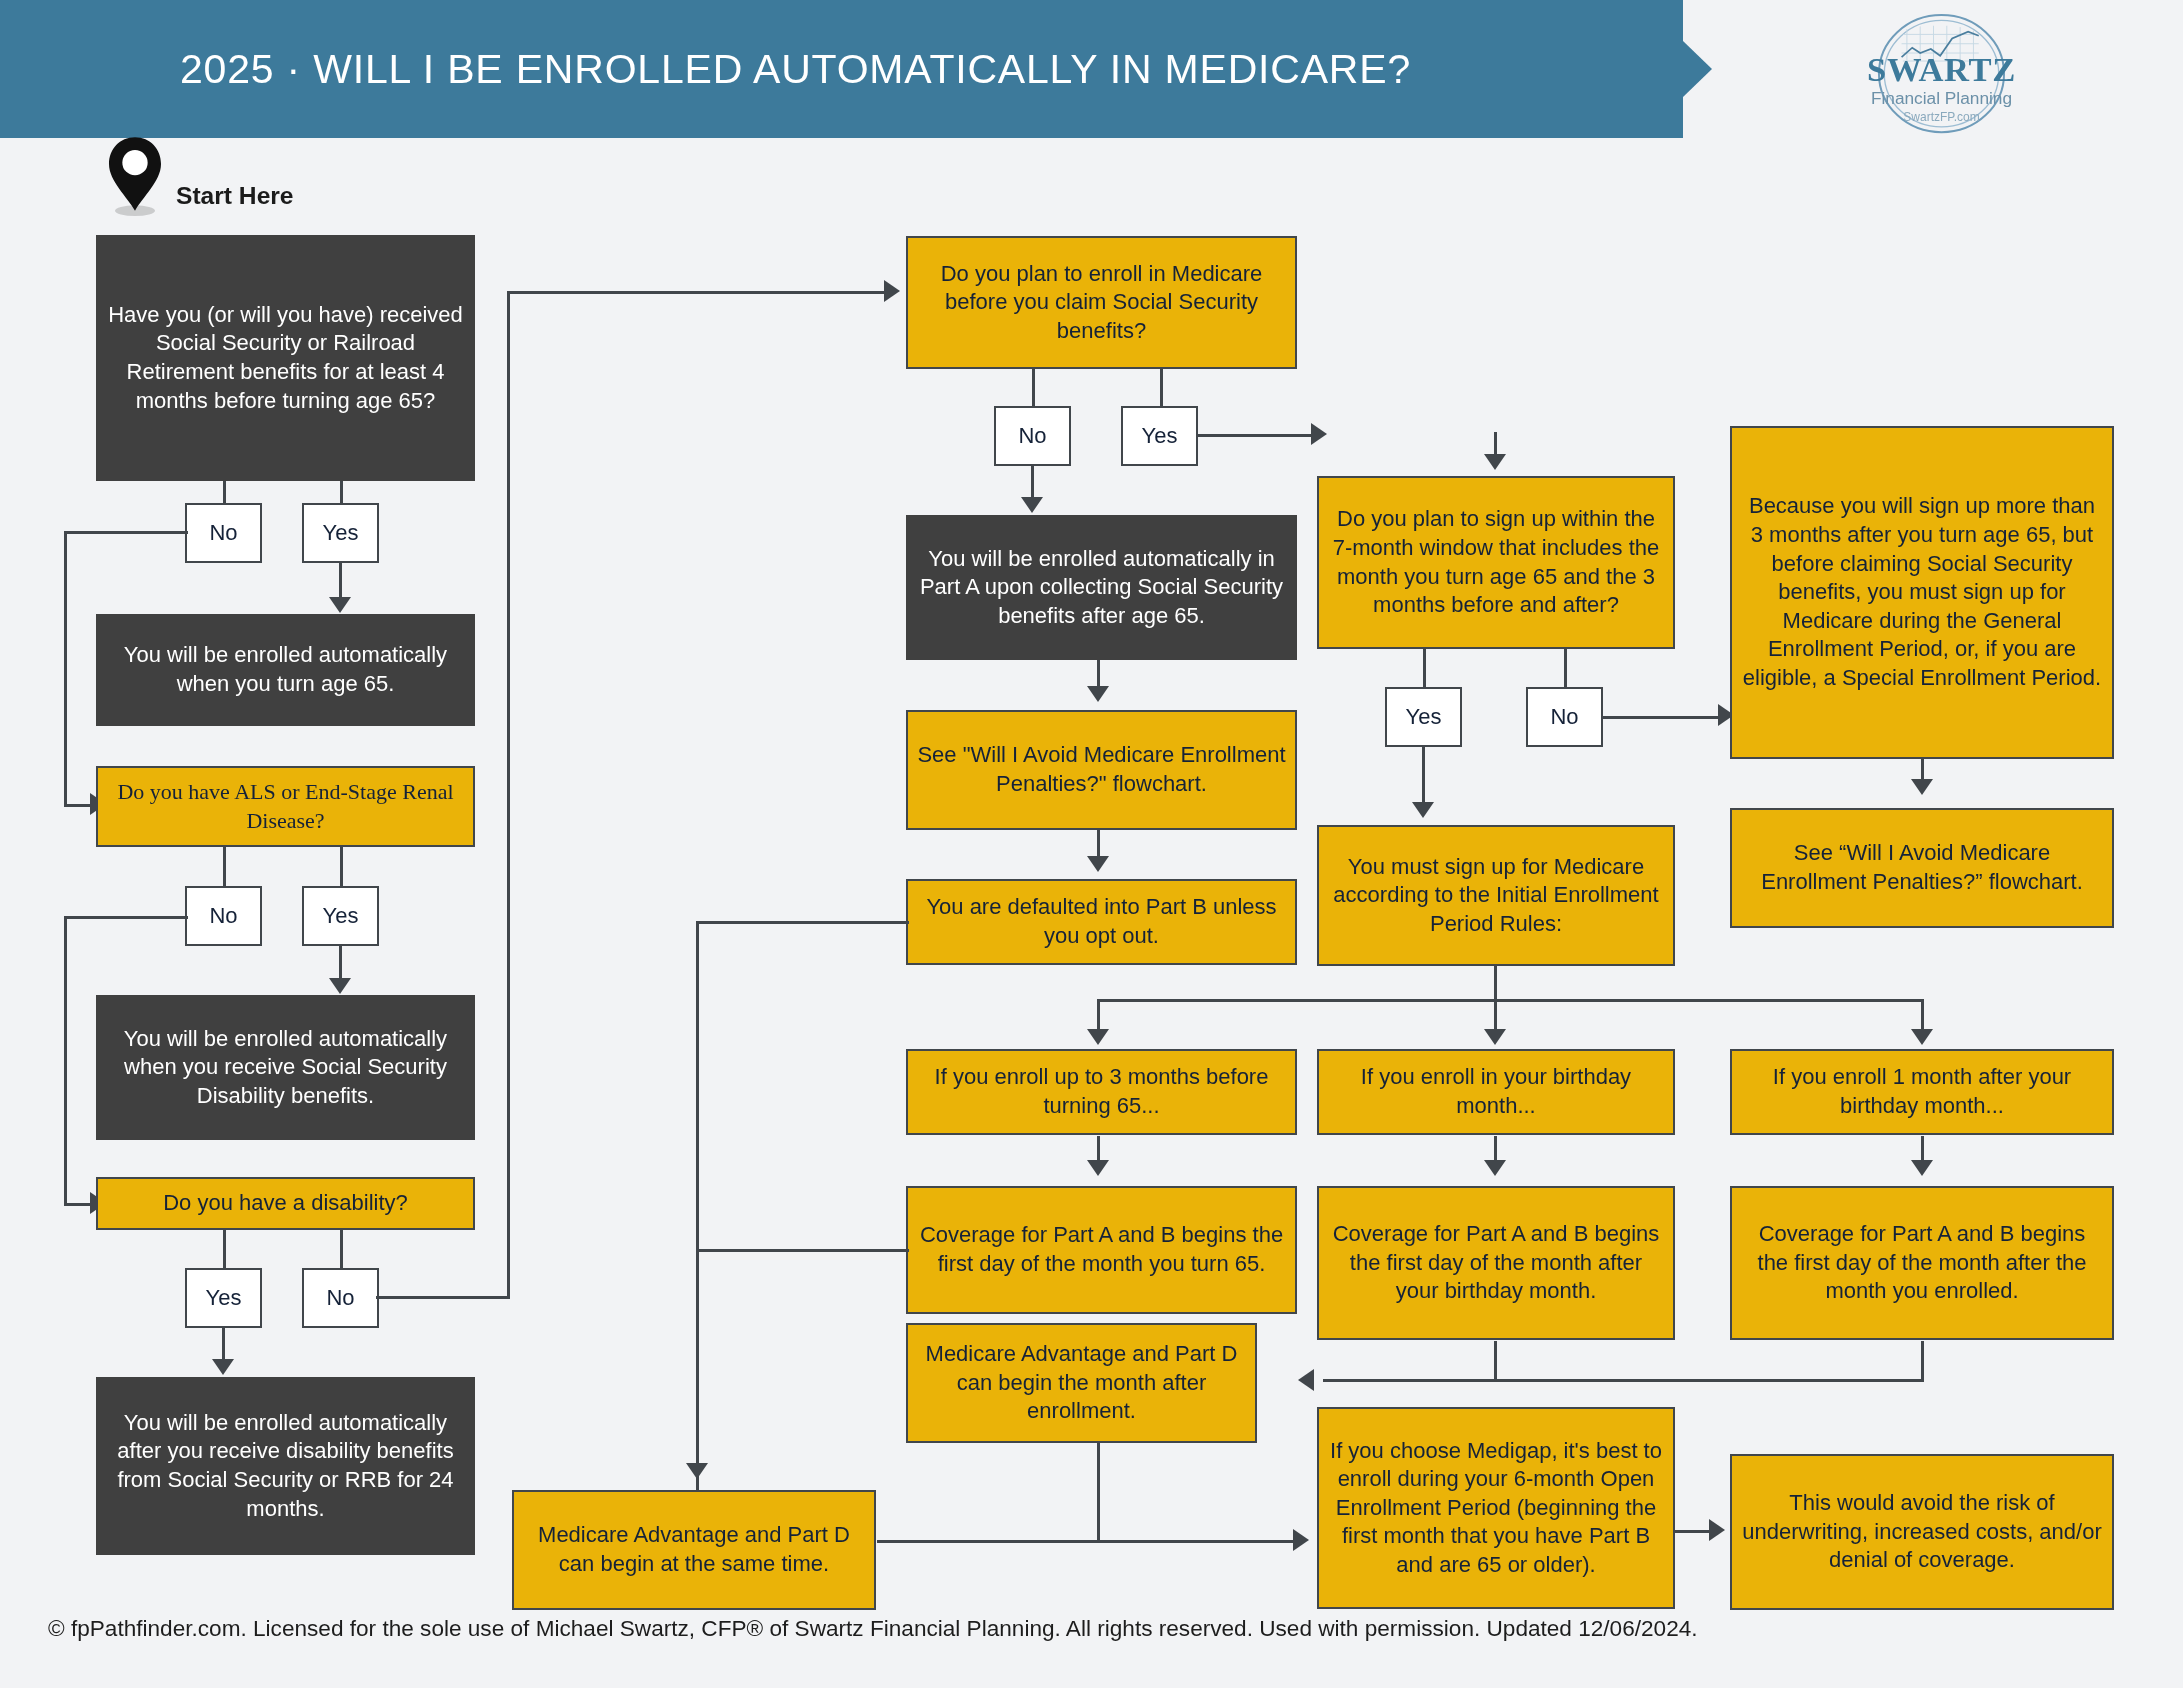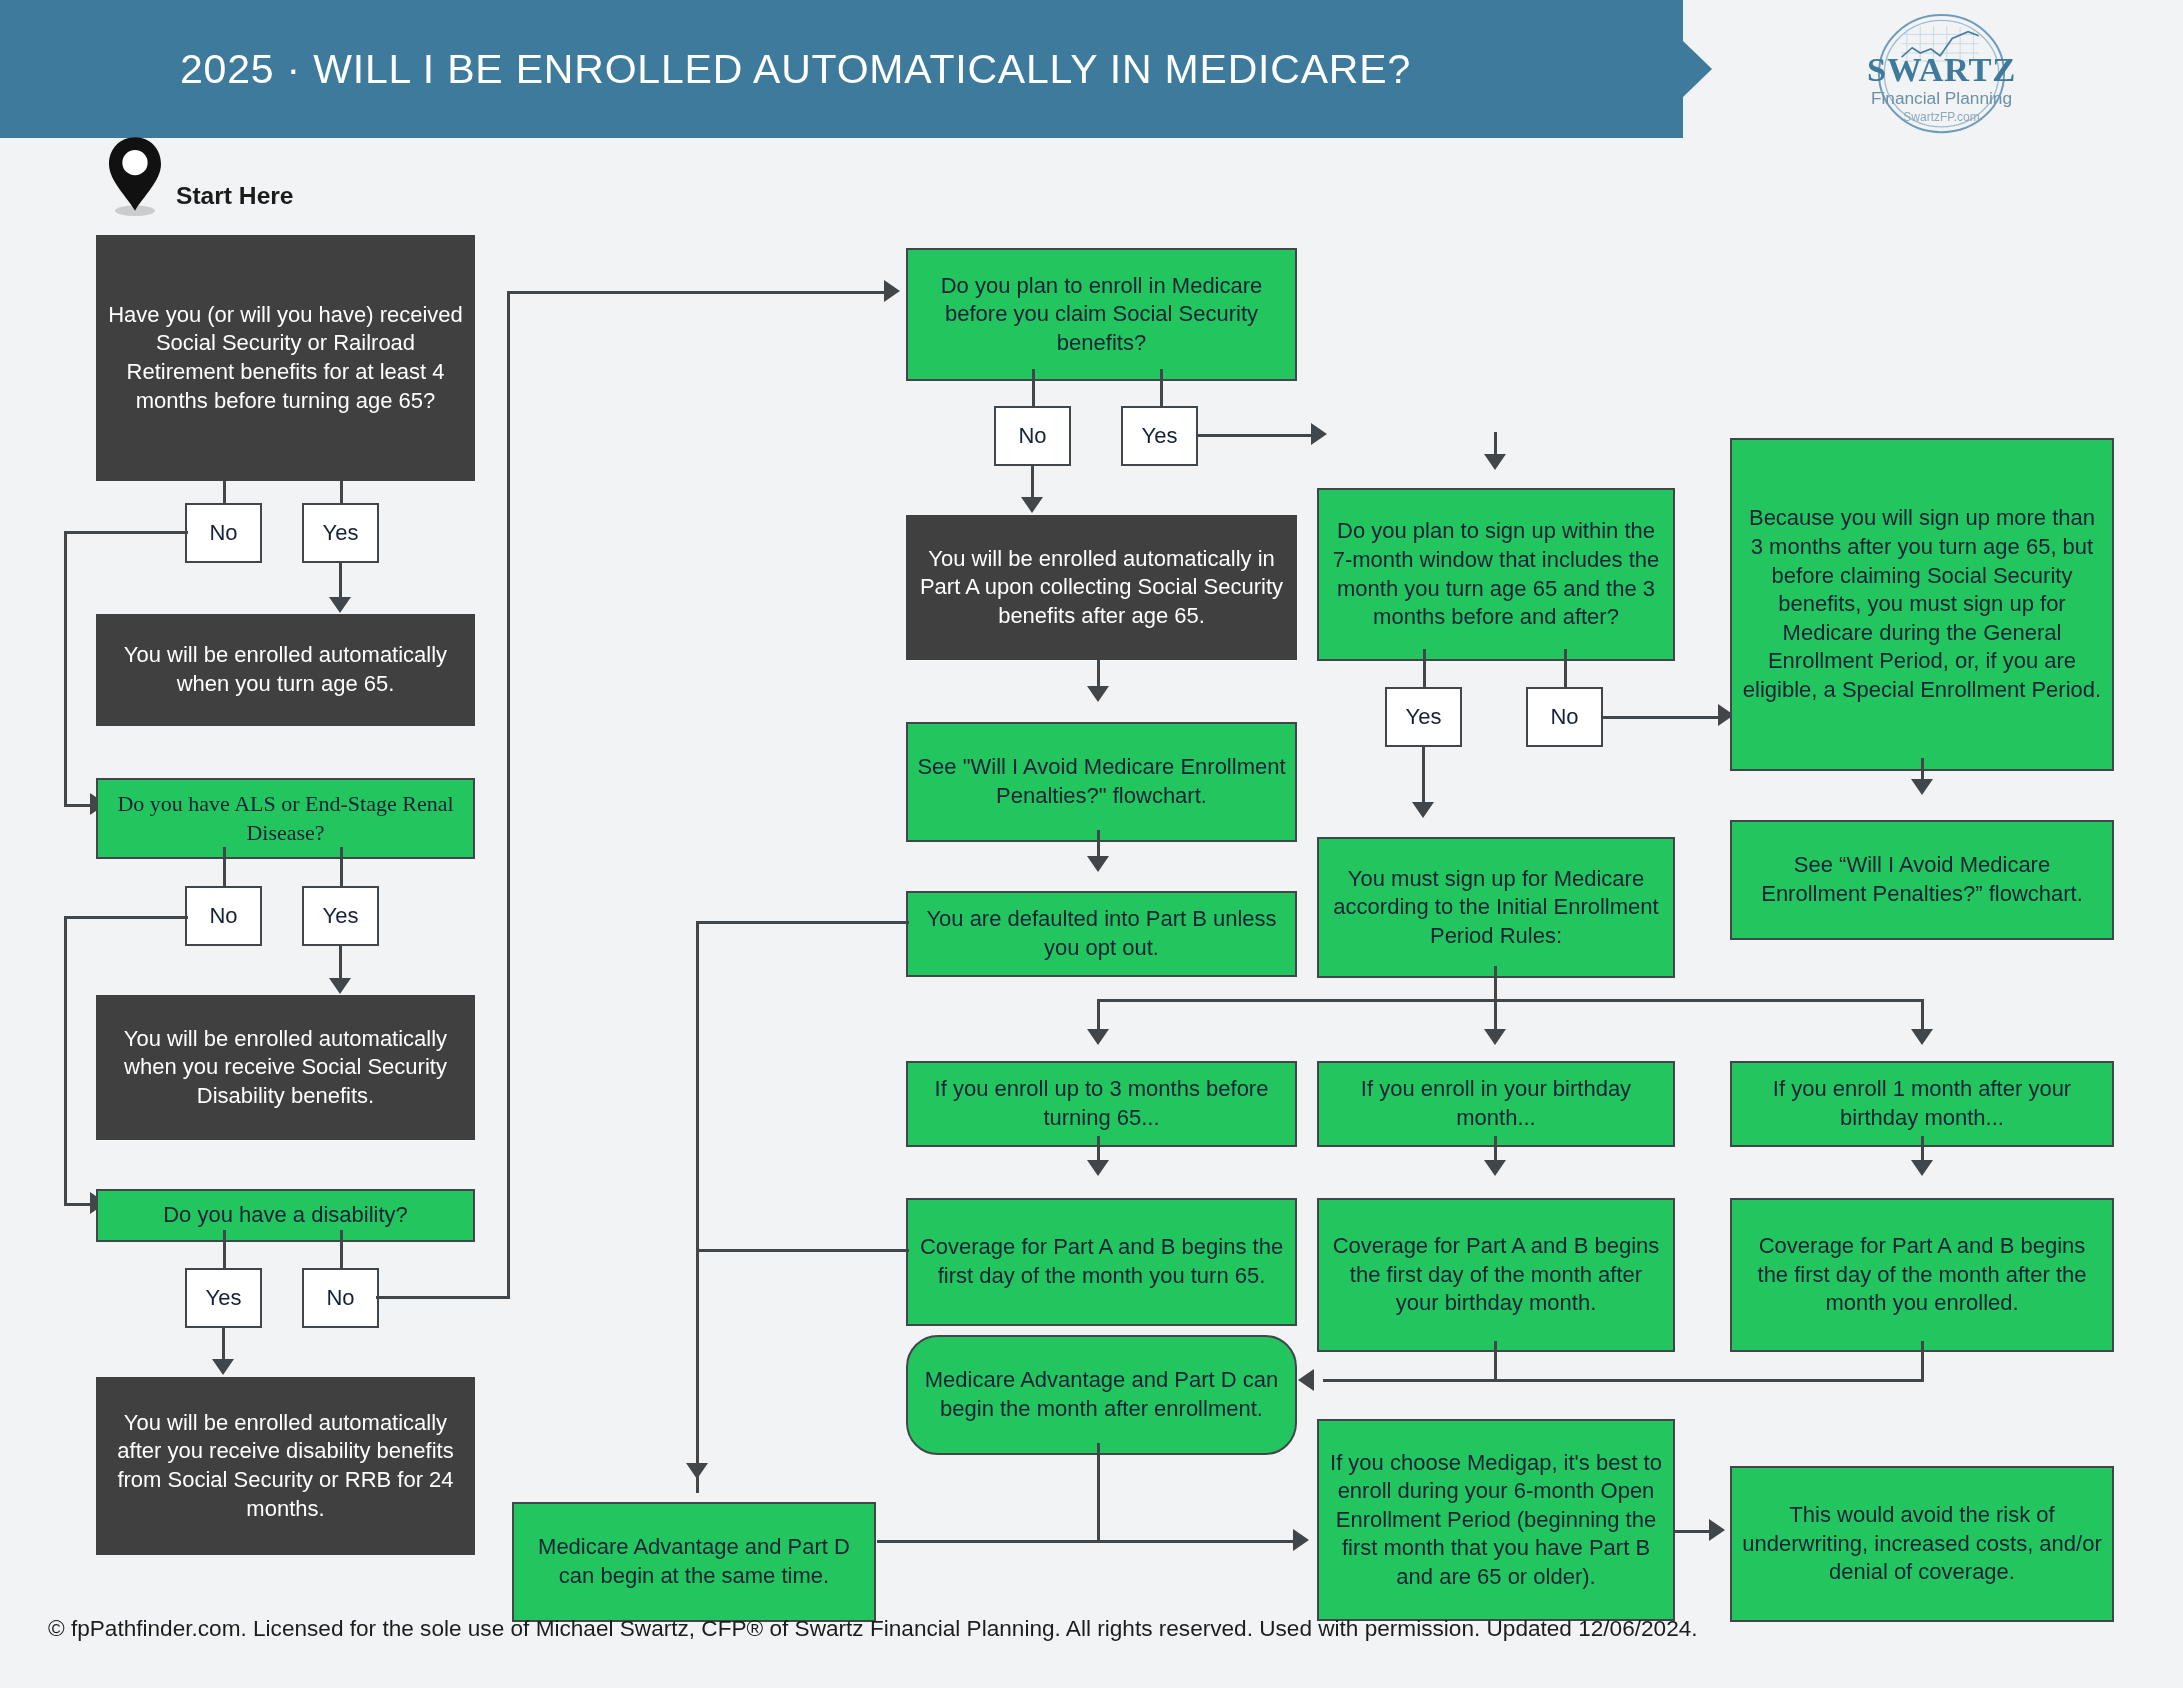--- a/index.html
+++ b/index.html
@@ -50,24 +50,23 @@
   .node{
     position:absolute;
     box-sizing:border-box;
     display:flex;align-items:center;justify-content:center;
     text-align:center;
     font-size:22px;
     line-height:1.30;
     padding:5.3px 9.3px;
   }
   .q{                       
-    background:#22c55e;
+    background:#eab308;
     border:2.7px solid #41464b;
     color:#152238;
-    margin-top:12px;
   }
   .info{                    
     background:#404040;
     color:#ffffff;
     border:none;
     text-align:center;
   }
   .accent{                  
     background:#31517f;
     color:#ffffff;
@@ -277,21 +276,21 @@
   <div class="node q" style="left:1317px;top:1186px;width:358px;height:154px;">Coverage for Part A and B begins the first day of the month after your birthday month.</div>
   <div class="node q" style="left:1730px;top:1186px;width:384px;height:154px;">Coverage for Part A and B begins the first day of the month after the month you enrolled.</div>
 
   <div class="ln lnv" style="left:1494px;top:1341px;height:41px;"></div>
   <div class="ln lnv" style="left:1921px;top:1341px;height:41px;"></div>
   <div class="ln lnh" style="left:1323px;top:1379px;width:601px;"></div>
   <div class="arw arw-r" style="left:1298px;top:1369px;border-top:11.3px solid transparent;border-bottom:11.3px solid transparent;border-left:none;border-right:16px solid #41464b;"></div>
 
   <div class="ln lnh" style="left:696px;top:1249px;width:213px;"></div>
 
-  <div class="node q" style="left:906px;top:1323px;width:391px;height:120px;border-radius:32px;">Medicare Advantage and Part D can begin the month after enrollment.</div>
+  <div class="node q" style="left:906px;top:1323px;width:351px;height:120px;">Medicare Advantage and Part D can begin the month after enrollment.</div>
 
   <div class="node q" style="left:512px;top:1490px;width:364px;height:120px;">Medicare Advantage and Part D can begin at the same time.</div>
 
   <div class="node q" style="left:1317px;top:1407px;width:358px;height:202px;">If you choose Medigap, it's best to enroll during your 6-month Open Enrollment Period (beginning the first month that you have Part B and are 65 or older).</div>
 
   <div class="node q" style="left:1730px;top:1454px;width:384px;height:156px;">This would avoid the risk of underwriting, increased costs, and/or denial of coverage.</div>
 
   <div class="ln lnv" style="left:1097px;top:1443px;height:100px;"></div>
   <div class="ln lnh" style="left:1097px;top:1540px;width:200px;"></div>
 

